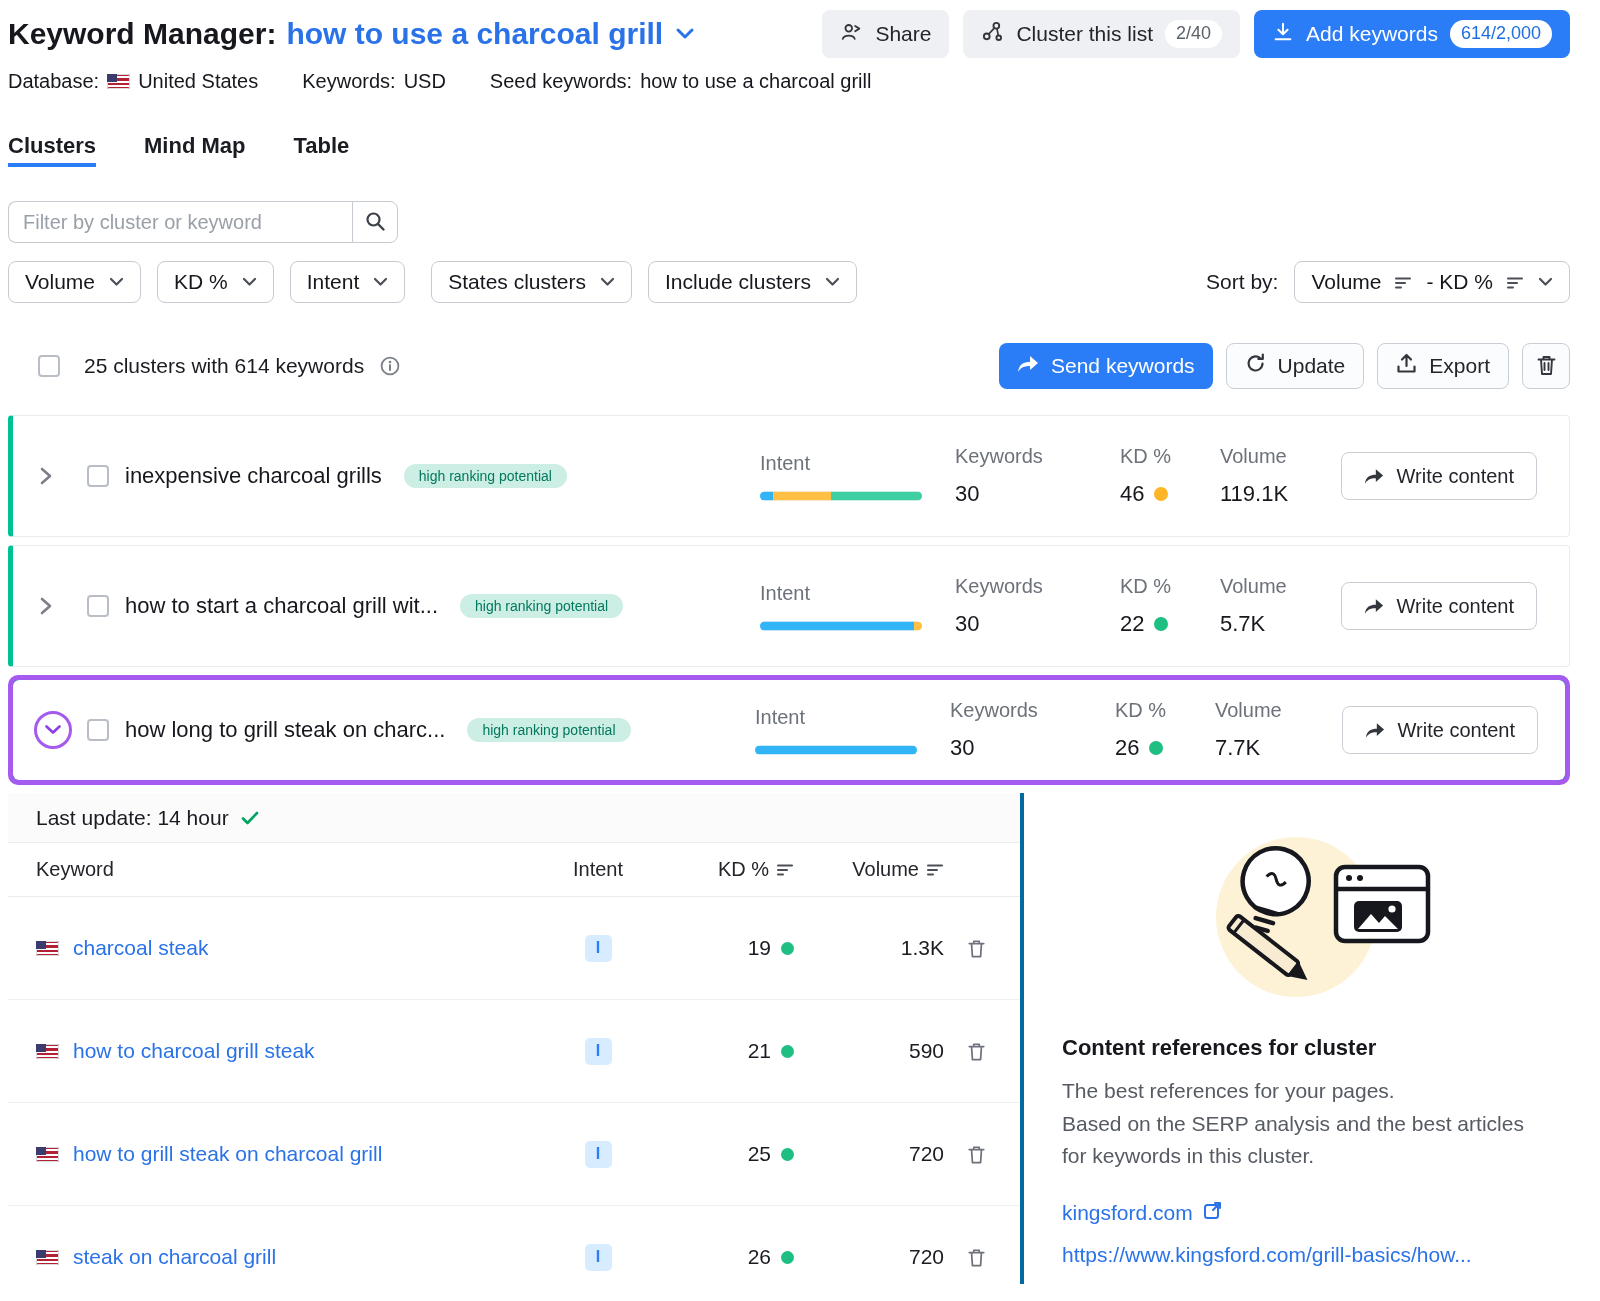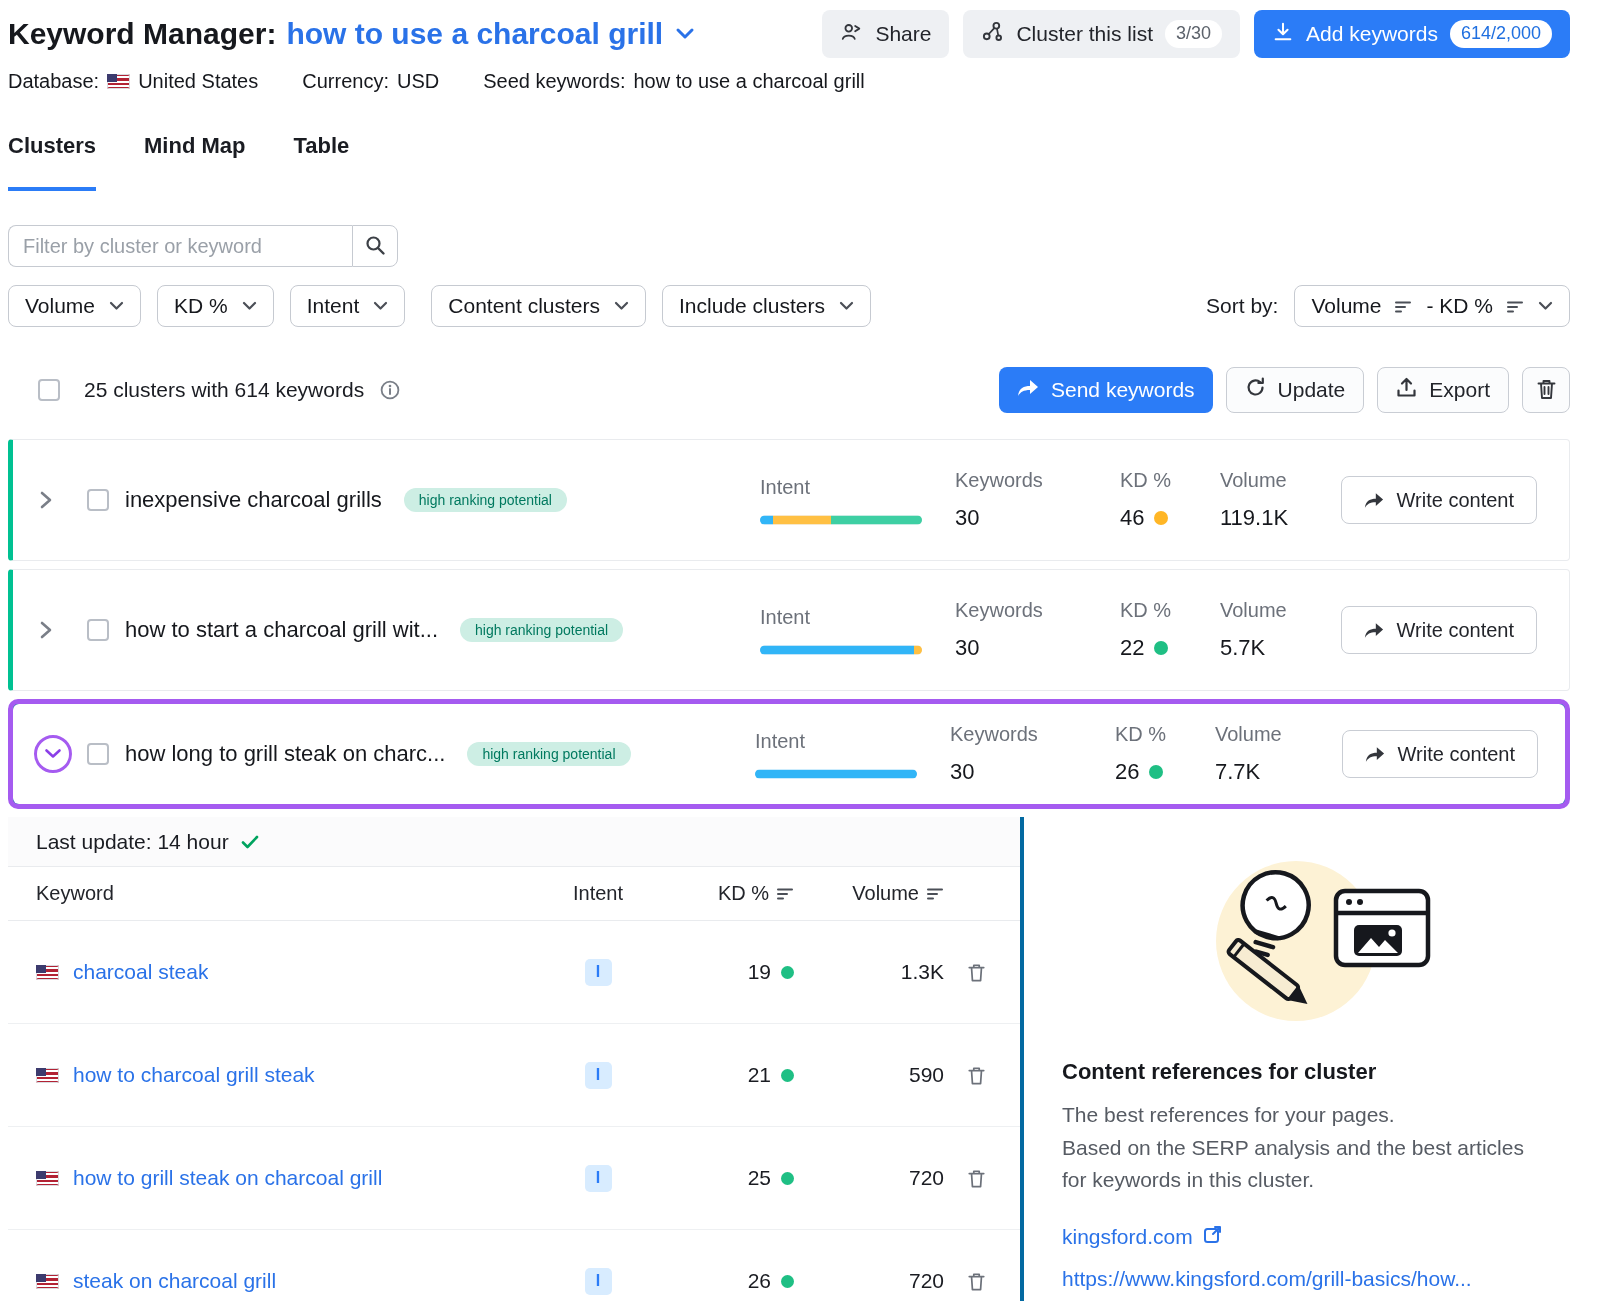--- a/index.html
+++ b/index.html
@@ -23,21 +23,21 @@
   .meta-row{display:flex;gap:44px;margin-top:12px;font-size:20px;color:#16181d;align-items:center}
   .meta-item{display:flex;align-items:center;gap:8px}
   .meta-label{color:#16181d}
 
   .us-flag{width:23px;height:15px;border-radius:2px;position:relative;display:inline-block;flex:0 0 auto;
     background:repeating-linear-gradient(180deg,#b22234 0 2.2px,#fff 2.2px 4.4px);box-shadow:0 0 0 1px #d9dce1 inset}
   .us-flag::before{content:"";position:absolute;left:0;top:0;width:10px;height:8px;background:#3c3b6e}
 
   
   .tabs{display:flex;gap:48px;margin-top:40px;font-size:22px;font-weight:700}
-  .tab{padding-bottom:28px;cursor:pointer;border-bottom:4px solid transparent}
+  .tab{padding-bottom:4px;cursor:pointer;border-bottom:4px solid transparent}
   .tab.active{border-bottom-color:#2b7cf7}
 
   
   .search-row{margin-top:34px;display:flex}
   .search-input{width:344px;height:42px;border:1px solid #c6cad1;border-right:none;border-radius:8px 0 0 8px;padding:0 14px;font-size:20px;font-family:inherit;color:#33363c;outline:none}
   .search-input::placeholder{color:#9aa0a8}
   .search-btn{width:46px;height:42px;border:1px solid #c6cad1;border-radius:0 8px 8px 0;background:#fff;display:flex;align-items:center;justify-content:center;cursor:pointer}
 
   
   .dd-row{margin-top:18px;display:flex;align-items:center;gap:16px}
@@ -128,42 +128,42 @@
       <button class="btn btn-gray">
         <span>
           <svg width="23" height="23" viewBox="0 0 24 24">
               <circle cx="6" cy="17" r="3" fill="none" stroke="#33363c" stroke-width="2"></circle>
               <circle cx="16" cy="6" r="3" fill="none" stroke="#33363c" stroke-width="2"></circle>
               <circle cx="18.5" cy="18.5" r="2.4" fill="none" stroke="#33363c" stroke-width="2"></circle>
               <path d="M8.2 14.6 L13.8 8.4 M16.6 8.8 L18 16" stroke="#33363c" stroke-width="1.8"></path>
             </svg>
         </span>
         <span>Cluster this list</span>
-        <span class="pill pill-muted">3/30</span>
+        <span class="pill pill-muted">2/40</span>
       </button>
       <button class="btn btn-blue">
         <span>
           <svg width="22" height="22" viewBox="0 0 24 24">
               <path d="M12 3 v10 M7 9.5 l5 5 5-5 M4 20 h16" fill="none" stroke="#fff" stroke-width="2.2" stroke-linecap="round" stroke-linejoin="round"></path>
             </svg>
         </span>
         <span>Add keywords</span>
         <span class="pill pill-blue">614/2,000</span>
       </button>
     </div>
   </div>
 
   <div class="meta-row">
     <div class="meta-item">
       <span class="meta-label">Database:</span>
       <span class="us-flag"></span>
       <span>United States</span>
     </div>
     <div class="meta-item">
-      <span class="meta-label">Currency:</span>
+      <span class="meta-label">Keywords:</span>
       <span>USD</span>
     </div>
     <div class="meta-item">
       <span class="meta-label">Seed keywords:</span>
       <span>how to use a charcoal grill</span>
     </div>
   </div>
 
   <div class="tabs">
     <div class="tab active">Clusters</div>
@@ -196,21 +196,21 @@
           <path d="M2 2 l5.5 5.5 L13 2" fill="none" stroke="#4b4f57" stroke-width="2.2" stroke-linecap="round" stroke-linejoin="round"></path>
         </svg>
     </button>
     <button class="dd">
       <span>Intent</span>
       <svg width="15" height="10" viewBox="0 0 15 10">
           <path d="M2 2 l5.5 5.5 L13 2" fill="none" stroke="#4b4f57" stroke-width="2.2" stroke-linecap="round" stroke-linejoin="round"></path>
         </svg>
     </button>
     <button class="dd dd-gap">
-      <span>Content clusters</span>
+      <span>States clusters</span>
       <svg width="15" height="10" viewBox="0 0 15 10">
           <path d="M2 2 l5.5 5.5 L13 2" fill="none" stroke="#4b4f57" stroke-width="2.2" stroke-linecap="round" stroke-linejoin="round"></path>
         </svg>
     </button>
     <button class="dd">
       <span>Include clusters</span>
       <svg width="15" height="10" viewBox="0 0 15 10">
           <path d="M2 2 l5.5 5.5 L13 2" fill="none" stroke="#4b4f57" stroke-width="2.2" stroke-linecap="round" stroke-linejoin="round"></path>
         </svg>
     </button>

